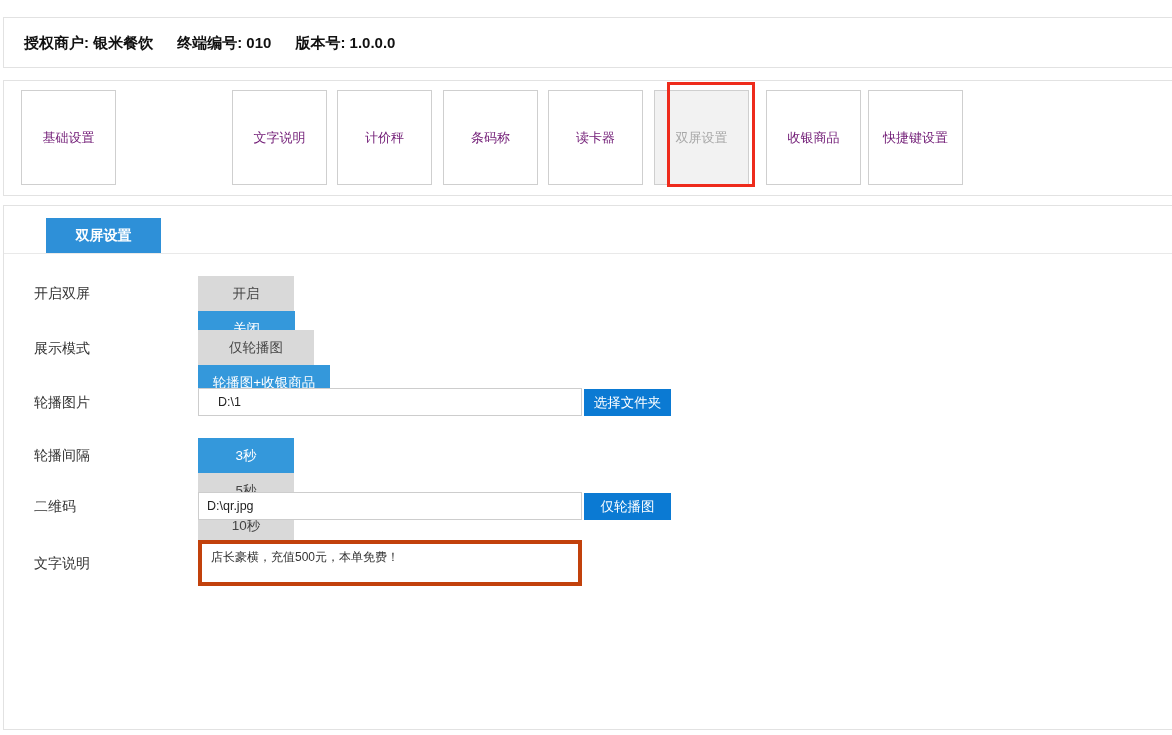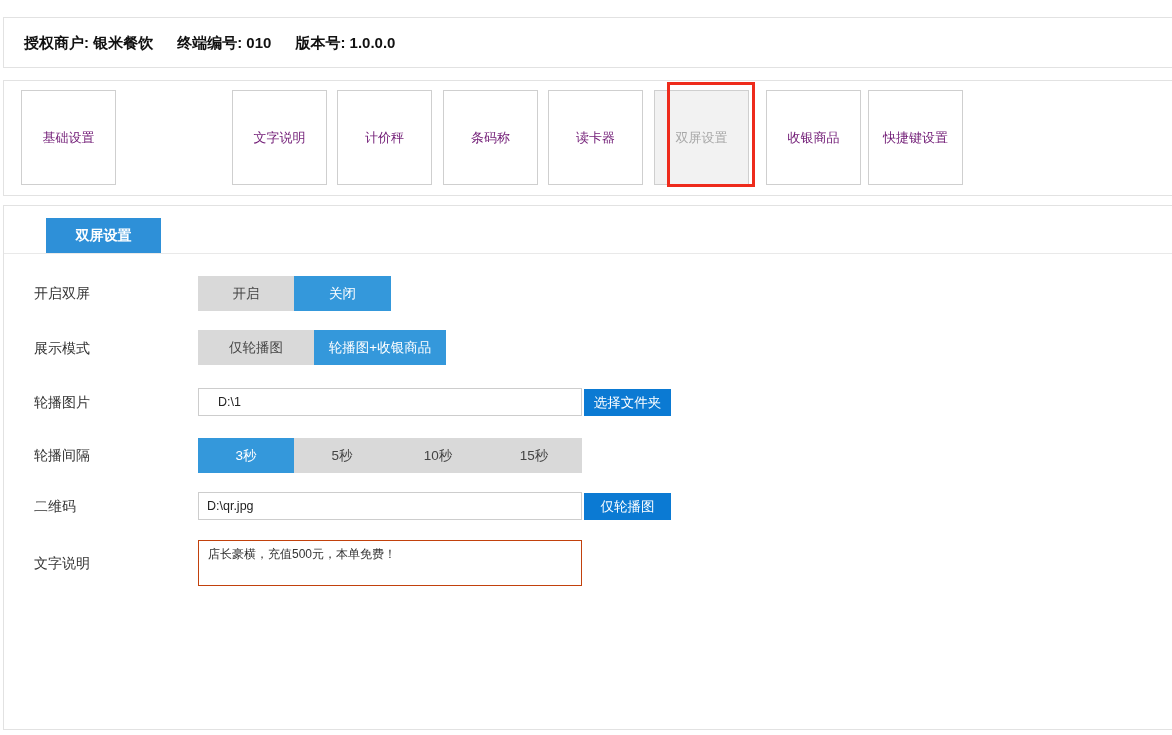--- a/index.html
+++ b/index.html
@@ -25,28 +25,28 @@
   #red-annotation{position:absolute;left:667px;top:82px;width:88px;height:105px;
                   border:3px solid #ee2b1c;box-sizing:border-box;pointer-events:none;z-index:10;}
 
   
   #section-tab{position:absolute;left:42px;top:12px;width:115px;height:35px;background:#2e90d8;
                color:#fff;font-size:14px;font-weight:bold;display:flex;align-items:center;justify-content:center;cursor:pointer;}
   #section-divider{position:absolute;left:0;right:0;top:47px;height:1px;background:#e9e9e9;}
 
   
   .flabel{position:absolute;left:30px;font-size:14px;color:#333;white-space:nowrap;}
-  .seg{position:absolute;left:194px;display:flex;}
+  .seg{position:absolute;left:194px;display:flex;flex-direction:column;}
   .opt{height:35px;line-height:35px;text-align:center;font-size:13.5px;color:#444;background:#d9d9d9;cursor:pointer;box-sizing:border-box;}
   .opt.sel{background:#3498db;color:#fff;}
   .txtinput{position:absolute;left:194px;width:384px;height:28px;border:1px solid #cdcdcd;box-sizing:border-box;
             font-size:12.5px;color:#222;padding:0 8px;outline:none;font-family:"Liberation Sans","DejaVu Sans",sans-serif;}
   .bluebtn{position:absolute;left:580px;width:87px;height:27px;background:#0b7ad3;color:#fff;border:none;
            font-size:13.5px;cursor:pointer;font-family:"Liberation Sans","DejaVu Sans",sans-serif;}
-  .txtarea{position:absolute;left:194px;width:384px;height:46px;border:1px solid #c2410c;box-sizing:border-box;
+  .txtarea{position:absolute;left:194px;width:384px;height:46px;border:4px solid #c2410c;box-sizing:border-box;
            font-size:12px;color:#333;padding:5px 9px;resize:none;outline:none;font-family:"Liberation Sans","DejaVu Sans",sans-serif;}
 </style>
 </head>
 <body>
 
 <div id="screen">
 
   <div class="panel" id="header-panel">
     <div class="hdr-text">
       <span>授权商户: 银米餐饮</span><span>终端编号: 010</span><span>版本号: 1.0.0.0</span>

